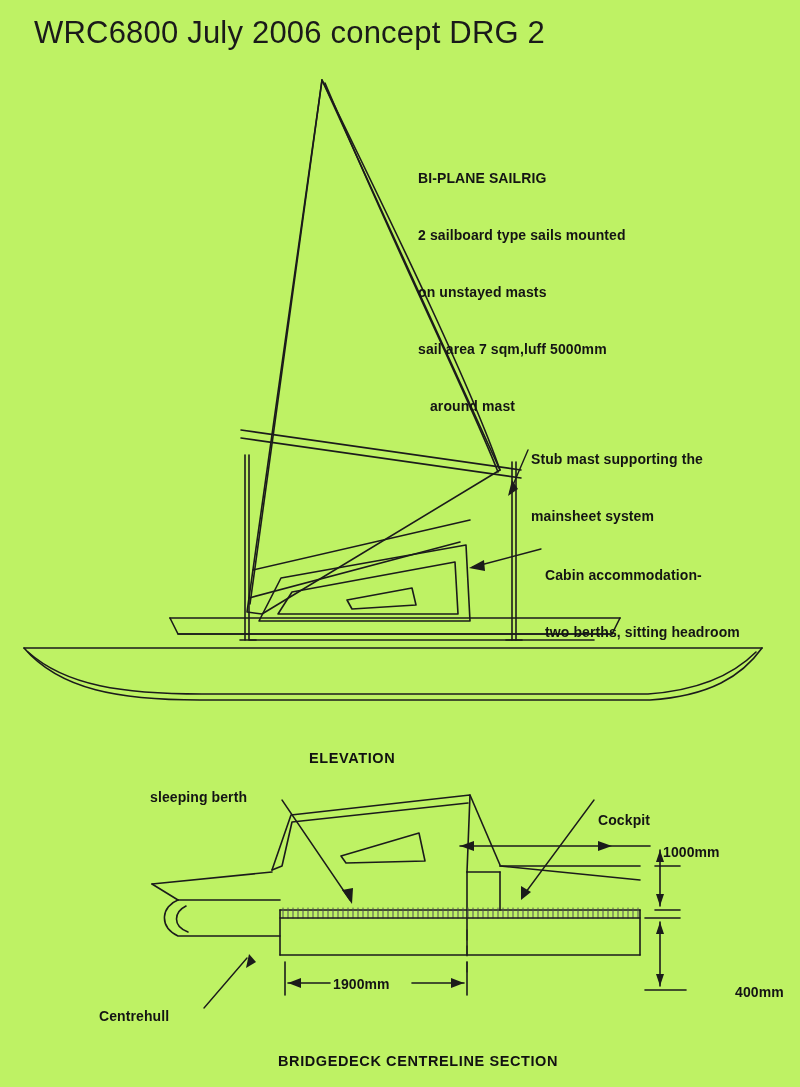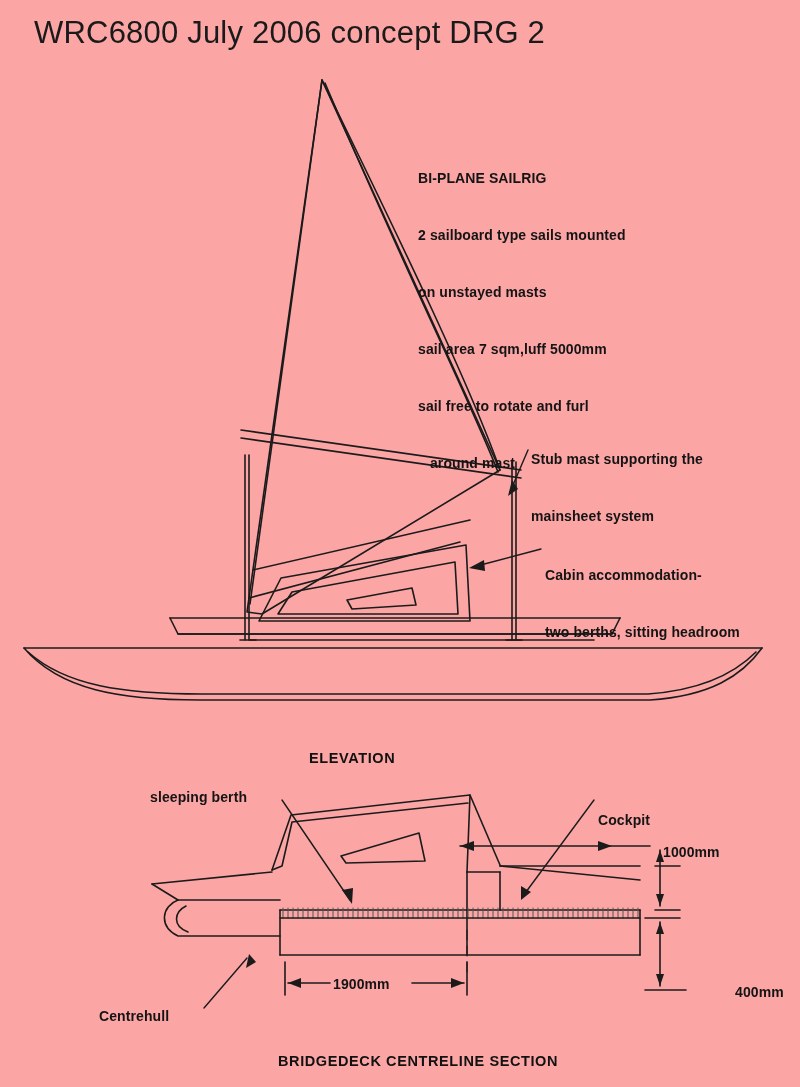--- a/index.html
+++ b/index.html
@@ -11,21 +11,21 @@
     width: 800px;
     height: 1087px;
     position: relative;
     font-family: "Liberation Sans", sans-serif;
     color: #111111;
     overflow: hidden;
   }
   .page {
     position: absolute;
     inset: 0;
-    background: #fca5a5;
+    background: #bef264;
   }
   #drawing {
     position: absolute;
     left: 0;
     top: 0;
     width: 800px;
     height: 1087px;
   }
   .label {
     position: absolute;
@@ -247,21 +247,20 @@
       </g>
 
     </g>
   </svg>
 
   <div class="label note-rig">
     <div>BI-PLANE SAILRIG</div>
     <div>2 sailboard type sails mounted</div>
     <div>on unstayed masts</div>
     <div>sail area 7 sqm,luff 5000mm</div>
-    <div>sail free to rotate and furl</div>
     <div>   around mast</div>
   </div>
 
   <div class="label note-stub">
     <div>Stub mast supporting the</div>
     <div>mainsheet system</div>
   </div>
 
   <div class="label note-cabin">
     <div>Cabin accommodation-</div>

